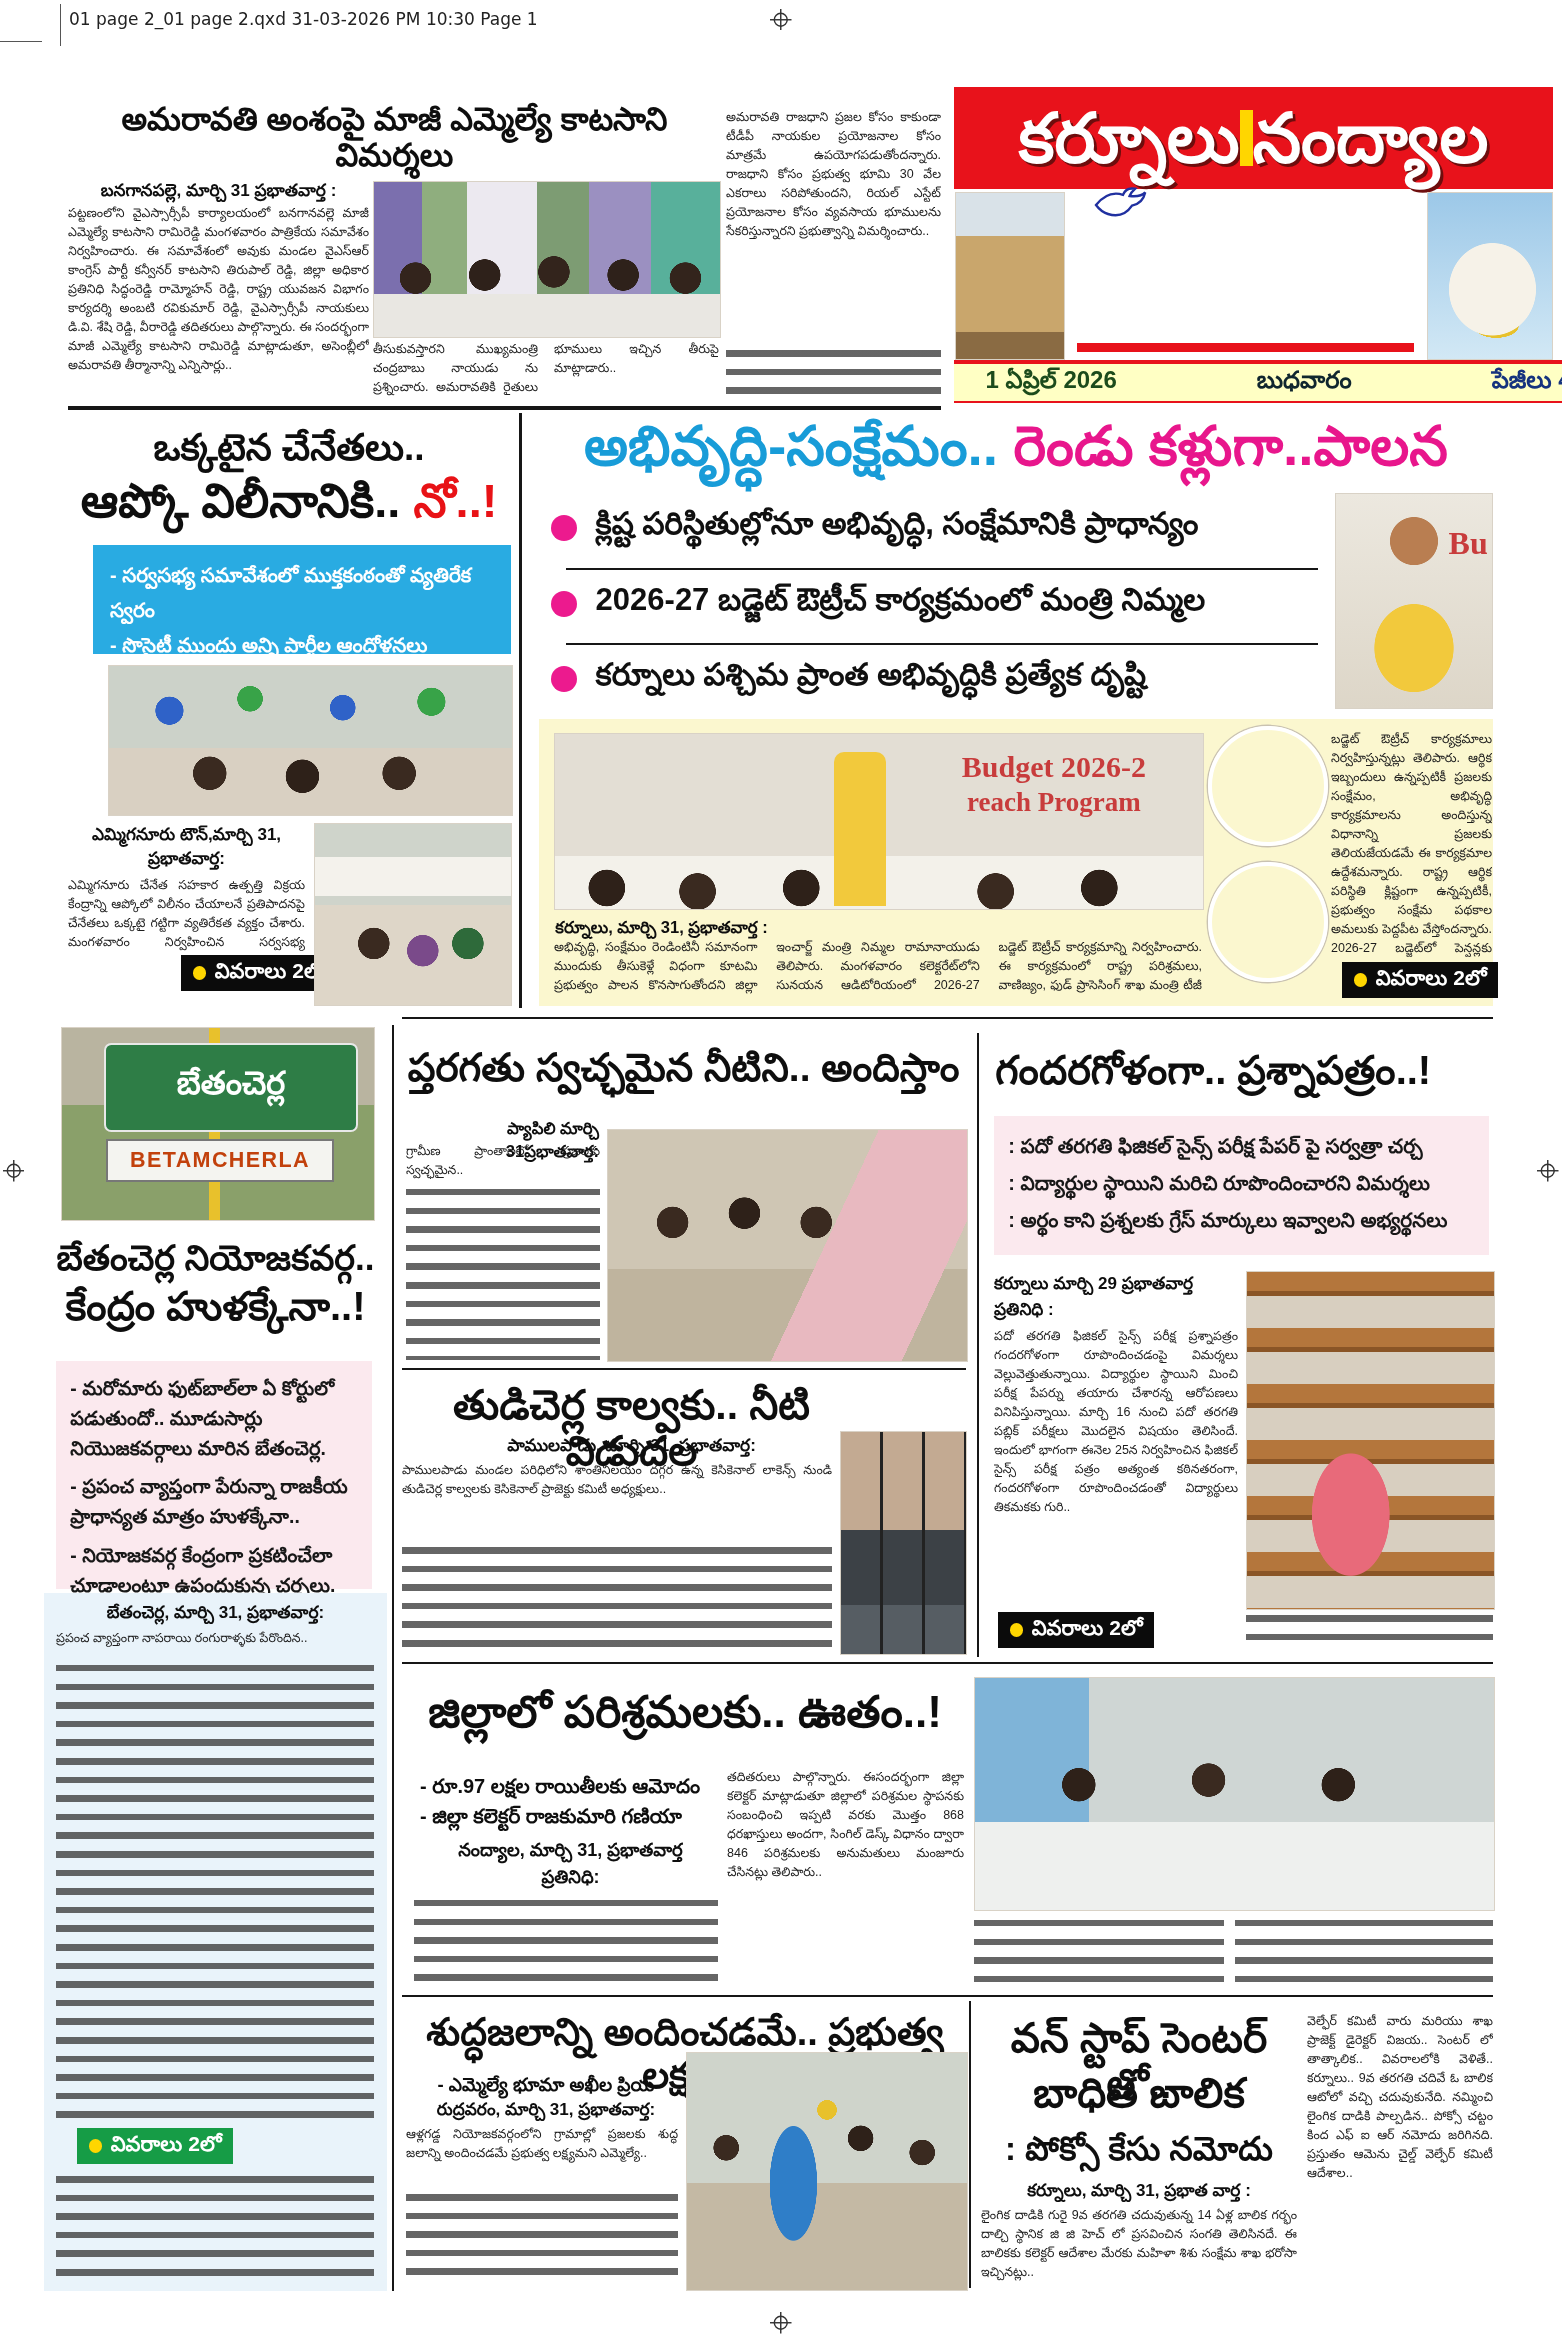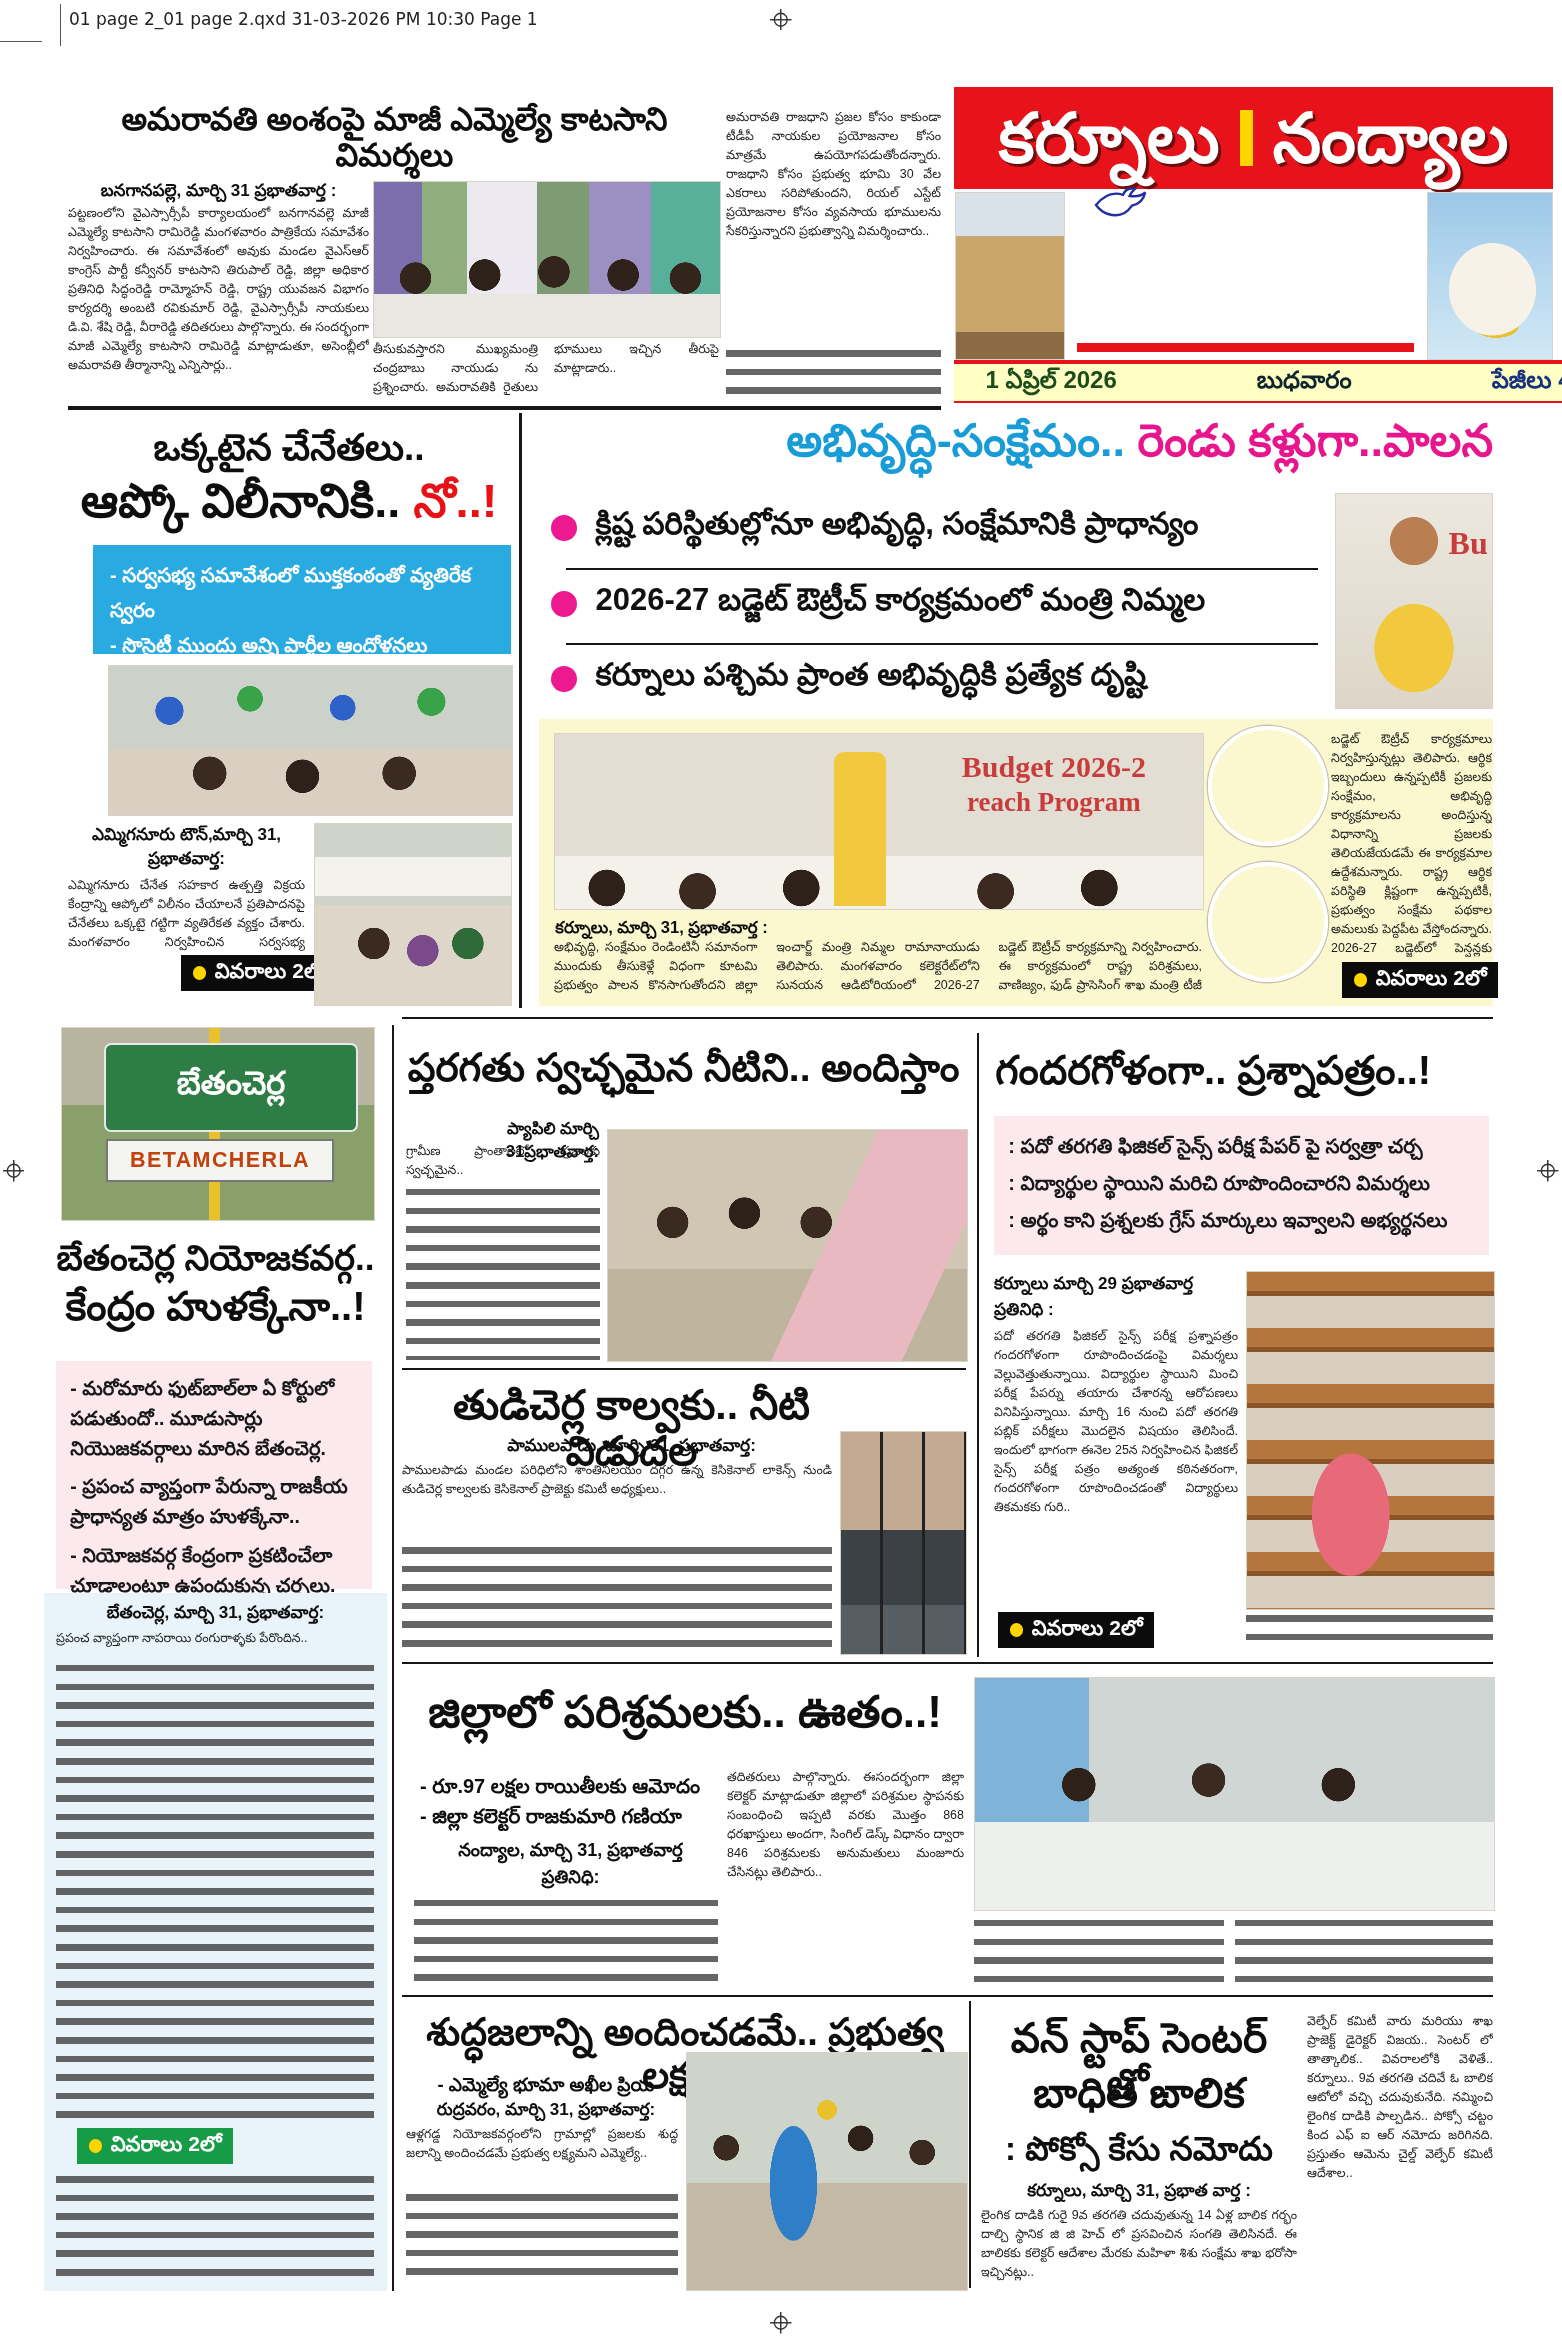--- a/index.html
+++ b/index.html
@@ -7,21 +7,21 @@
         font-family:"Liberation Sans",sans-serif;overflow:hidden;}
   .abs{position:absolute;}
   .hl{font-weight:bold;color:#0e0e0e;text-align:center;line-height:1.12;}
   .body-txt{font-size:12.5px;line-height:1.52;text-align:justify;color:#1d1d1d;overflow:hidden;}
   .dateline{font-weight:bold;color:#0e0e0e;}
   .greek{background:repeating-linear-gradient(180deg,#3f3f3f 0 6.5px,transparent 6.5px 18.6px);opacity:.8;}
   .hr{position:absolute;background:#161616;}
   .vr{position:absolute;background:#161616;}
   .photo{position:absolute;overflow:hidden;border:0.7px solid #d9d2c6;}
   
-  .mast-red{background:#e8121b;display:flex;align-items:center;justify-content:center;gap:20px;}
+  .mast-red{background:#e8121b;display:flex;align-items:center;justify-content:center;}
   .mast-word{color:#fff;font-size:69px;font-weight:bold;line-height:1;
              text-shadow:2.9px 2.9px 0 #6e0d0d,0.7px 0.7px 0 #6e0d0d;}
   .mast-div{width:13px;height:56px;background:#ffd600;}
   .mast-title{color:#2028a0;font-weight:bold;font-size:147px;line-height:1;
               text-shadow:2.2px 2.2px 0 #9aa2d8;}
   .mast-strip{background:#ffffc4;border-top:4.3px solid #e8121b;border-bottom:2.9px solid #e8121b;
               display:flex;align-items:center;justify-content:space-between;padding:0 18.6px;
               font-weight:bold;font-size:24px;}
   
   .badge{position:absolute;background:#0b0b0b;color:#fff;font-weight:bold;font-size:21px;
@@ -196,21 +196,21 @@
     <div>ప్రభాతవార్త:</div>
   </div>
   <div class="abs body-txt" style="left:68px;top:876px;width:237px;height:77px;">ఎమ్మిగనూరు చేనేత సహకార ఉత్పత్తి విక్రయ కేంద్రాన్ని ఆప్కోలో విలీనం చేయాలనే ప్రతిపాదనపై చేనేతలు ఒక్కటై గట్టిగా వ్యతిరేకత వ్యక్తం చేశారు. మంగళవారం నిర్వహించిన సర్వసభ్య సమావేశంలో సభ్యులు ముక్తకంఠంతో విలీనానికి ‘నో’ అంటూ తమ గళాన్ని వినిపించారు. సమావేశంలో పలువురు చేనేత కార్మికులు మాట్లాడుతూ..</div>
   <div class="badge" style="left:181px;top:955px;">
     <span class="dot"></span>
     <span>వివరాలు 2లో</span>
   </div>
   <div class="photo ph-sitin" style="left:314px;top:823px;width:196px;height:181px;"></div>
   <div class="vr" style="left:519px;top:413px;width:2.9px;height:595px;"></div>
 
-  <div class="abs hl" style="left:539px;top:416px;width:954px;font-size:45px;text-align:right;">
+  <div class="abs hl" style="left:539px;top:416px;width:954px;font-size:55px;text-align:center;">
     <span style="color:#189cd8;">అభివృద్ధి-సంక్షేమం.. </span><span style="color:#e8168c;">రెండు కళ్లుగా..పాలన</span>
   </div>
   <div class="abs bullet-row" style="left:551px;top:506px;width:767px;">
     <span class="pdot"></span>
     <span class="bullet-txt">క్లిష్ట పరిస్థితుల్లోనూ అభివృద్ధి, సంక్షేమానికి ప్రాధాన్యం</span>
   </div>
   <div class="hr" style="left:566px;top:568px;width:752px;height:2.2px;"></div>
   <div class="abs bullet-row" style="left:551px;top:582px;width:767px;">
     <span class="pdot"></span>
     <span class="bullet-txt">2026-27 బడ్జెట్ ఔట్రీచ్ కార్యక్రమంలో  మంత్రి నిమ్మల</span>

